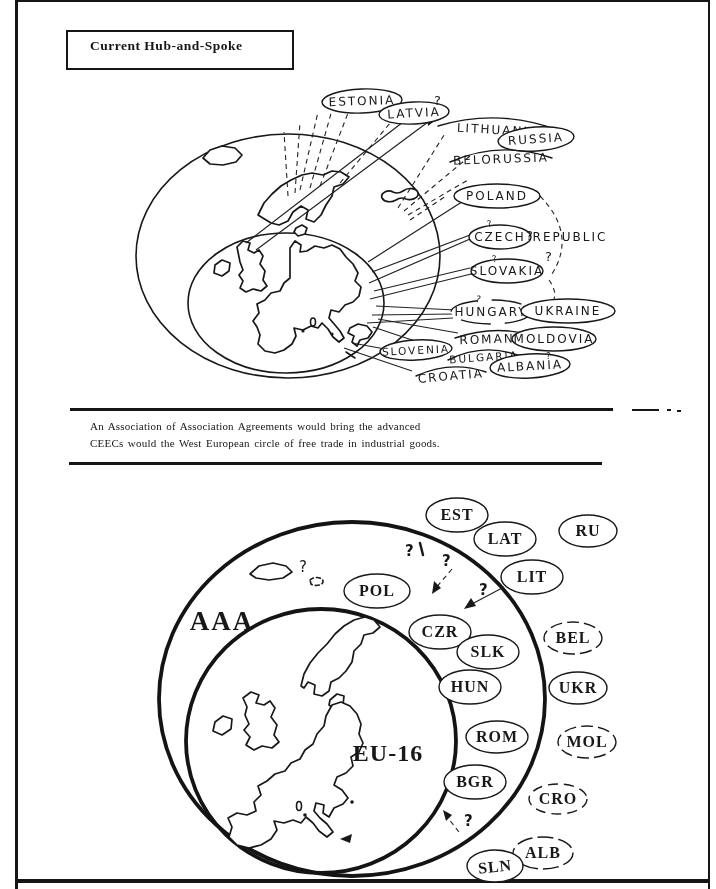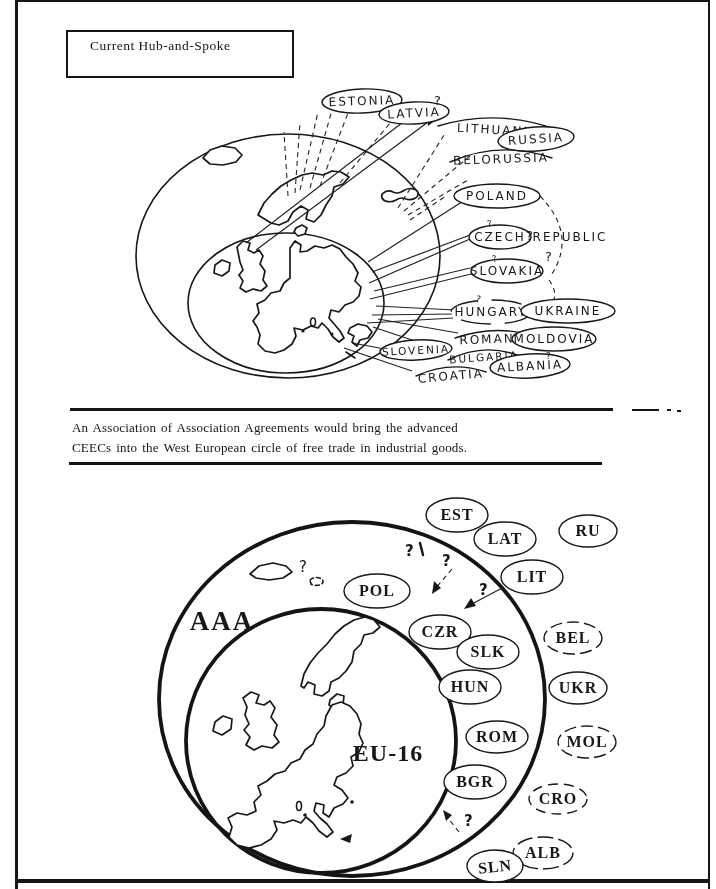--- a/index.html
+++ b/index.html
@@ -1,22 +1,22 @@
 <!DOCTYPE html>
 <html><head>
 <meta charset="utf-8">
 <style>
   html,body{margin:0;padding:0;background:#e8e8e8;}
   .page{position:relative;width:716px;height:889px;background:#ffffff;overflow:hidden;
         font-family:"Liberation Serif",serif;color:#161616;}
   .frame{position:absolute;background:#161616;}
-  .titlebox{position:absolute;left:66px;top:30px;width:228px;height:48px;border:2px solid #161616;
+  .titlebox{position:absolute;left:66px;top:30px;width:228px;height:40px;border:2px solid #161616;
             box-sizing:border-box;padding:3px 6px 3px 22px;font-size:13.5px;line-height:1.6;
-            letter-spacing:0.5px;}
-  .caption{position:absolute;left:72px;top:418px;font-size:13px;line-height:1.5;
+            letter-spacing:0.5px;font-weight:bold;}
+  .caption{position:absolute;left:90px;top:418px;font-size:11px;line-height:1.5;
            letter-spacing:0.2px;word-spacing:1.5px;}
   .rule{position:absolute;background:#161616;}
   svg{position:absolute;left:0;}
   svg text{fill:#181818;}
   .hand{font-family:"DejaVu Sans",sans-serif;font-size:12px;letter-spacing:2px;}
   .hand-sm{font-family:"DejaVu Sans",sans-serif;font-size:9px;}
   .qm{font-family:"DejaVu Sans",sans-serif;font-size:13px;}
   .typed{font-family:"Liberation Serif",serif;font-weight:bold;font-size:16px;letter-spacing:1px;}
   .big-label{font-family:"Liberation Serif",serif;font-weight:bold;letter-spacing:2px;}
   .sketch{fill:none;stroke:#181818;stroke-width:1.6;stroke-linejoin:round;stroke-linecap:round;}
@@ -143,21 +143,21 @@
     <text class="hand-sm" x="476" y="302" transform="rotate(14 478 299)">?</text>
     <text class="hand-sm" x="546" y="359">?</text>
   </svg>
 
   <div class="rule" style="left:70px;top:408px;width:543px;height:3px;"></div>
   <div class="rule" style="left:632px;top:409px;width:27px;height:2px;"></div>
   <div class="rule" style="left:667px;top:409px;width:4px;height:2px;"></div>
   <div class="rule" style="left:677px;top:410px;width:4px;height:2px;"></div>
   <div class="caption">
     <div>An Association of Association Agreements would bring the advanced</div>
-    <div>CEECs into the West European circle of free trade in industrial goods.</div>
+    <div>CEECs would the West European circle of free trade in industrial goods.</div>
   </div>
   <div class="rule" style="left:69px;top:462px;width:533px;height:3px;"></div>
 
   <svg style="top:480px;" width="716" height="409" viewBox="0 480 716 409">
 
     <ellipse class="thick" cx="352" cy="699" rx="193" ry="177"></ellipse>
     <ellipse class="thick" cx="321" cy="741" rx="135" ry="132"></ellipse>
 
     <path class="land" d="M250,574 l9,-8 l14,-3 l13,3 l6,6 l-9,6 l-14,2 l-13,-2 z"></path>
     <text class="qm" x="299" y="572" style="font-size:15px;">?</text>

